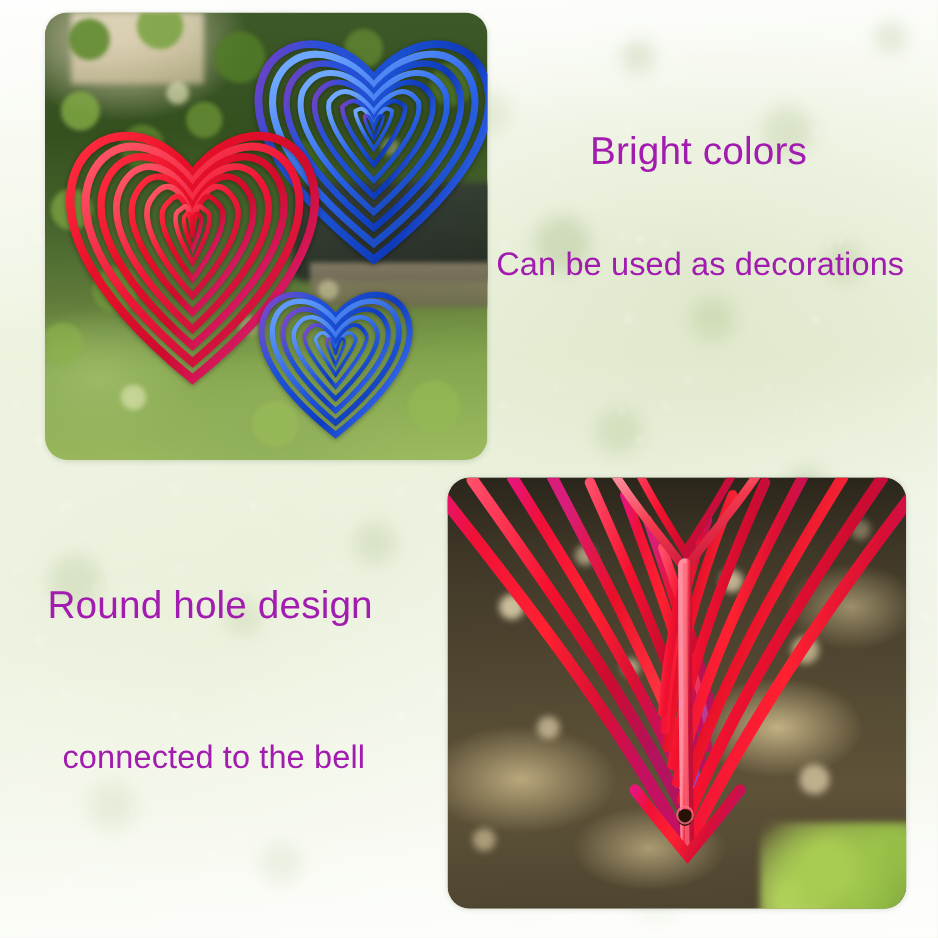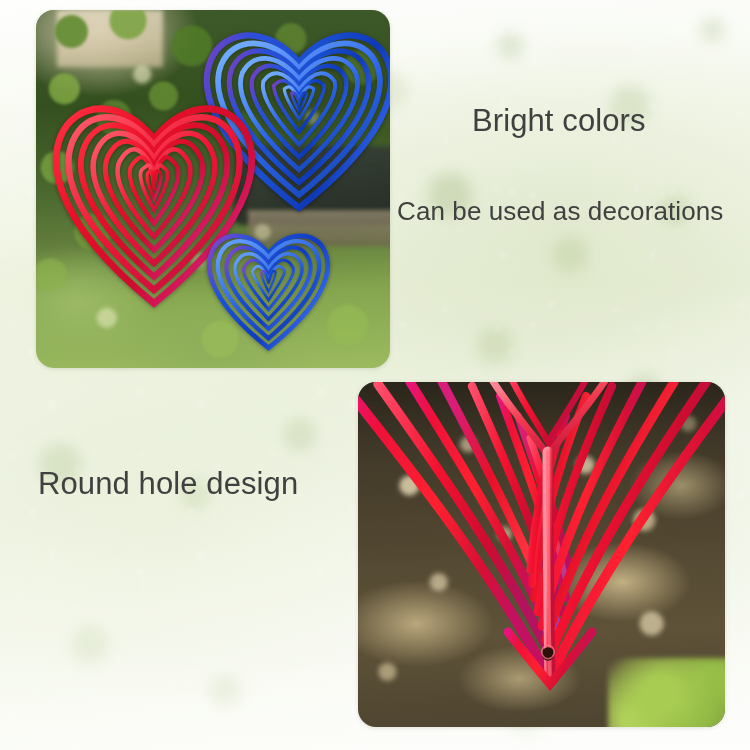--- a/index.html
+++ b/index.html
@@ -203,21 +203,21 @@
     position: absolute;
     left: 0; top: 0; width: 100%; height: 24%;
     background: linear-gradient(180deg, rgba(30,26,18,0.55) 0%, rgba(40,34,24,0.2) 60%, rgba(40,34,24,0) 100%);
   }
   .closeup-v { position: absolute; inset: 0; }
   .closeup-v svg { display: block; width: 100%; height: 100%; }
 
   
   .caption {
     position: absolute;
-    color: #404040;
+    color: #a21caf;
     white-space: nowrap;
     letter-spacing: 0.1px;
   }
   .cap-head { font-size: 31px; }
   .cap-sub  { font-size: 26px; }
 </style>
 </head>
 <body>
 
 <div id="canvas">
@@ -394,14 +394,15 @@
     </div>
   </div>
 
   <div class="caption cap-head" style="left:472px; top:103px;">Bright colors</div>
 
   <div class="caption cap-head" style="left:38px; top:466px;">Round hole design</div>
 
   <div class="caption cap-sub" style="left:397px; top:196px;">Can be used as decorations</div>
 
 
+  <div class="caption cap-sub" style="left:50px; top:590px;">connected to the bell</div>
 
 </div>
 
 </body></html>

